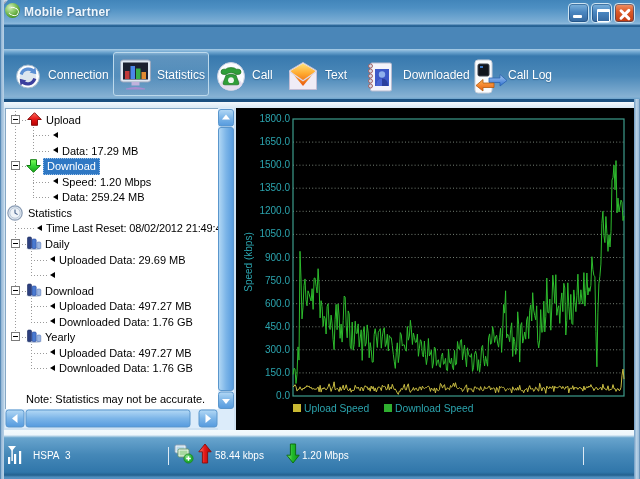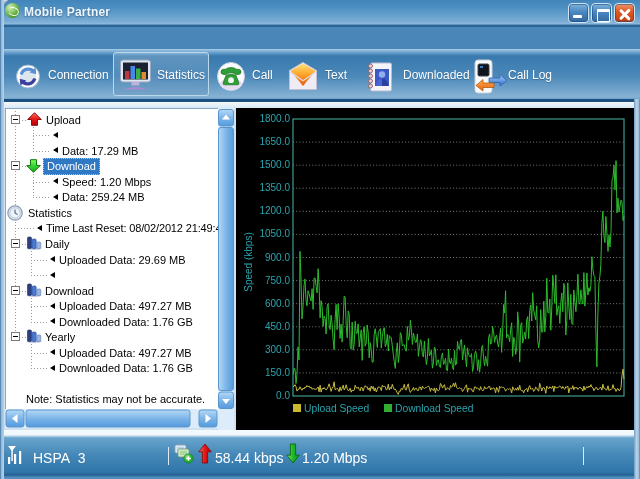--- a/index.html
+++ b/index.html
@@ -46,21 +46,21 @@
 .trow{position:absolute;left:0;white-space:nowrap}
 .tico{position:absolute}
 .exbox{position:absolute;width:9px;height:9px;border:1px solid #7b7b7b;background:#fff}
 .exbox:after{content:"";position:absolute;left:1px;top:3px;width:5px;height:1px;background:#000}
 .dot-h{position:absolute;height:1px;background-image:repeating-linear-gradient(90deg,#9a9a9a 0 1px,transparent 1px 3px)}
 .dot-v{position:absolute;width:1px;background-image:repeating-linear-gradient(#9a9a9a 0 1px,transparent 1px 3px)}
 .leafmark{position:absolute;width:0;height:0;border:3.5px solid transparent;border-right:5px solid #000;border-left:none}
 
 #statusbar{position:absolute;left:0;top:430px;width:640px;height:49px;
  background:linear-gradient(#f3fafd 0%,#eef6fb 10%,#68a4cd 16%,#4588b8 50%,#3076aa 86%,#24618f 92%,#4e8cbc 96%,#5590c2 100%)}
-.sbtext{position:absolute;color:#fff;font-size:14px;top:450px}
+.sbtext{position:absolute;color:#fff;font-size:10px;top:450px}
 .sep{position:absolute;top:447px;width:1px;height:18px;background:#ddeaf4}
 svg{display:block}
 </style></head>
 <body>
 <div id="win">
   <div id="titlebar">
       <svg style="position:absolute;left:0;top:0" width="8" height="8" viewBox="0 0 8 8">
         <path d="M0 0 L8 0 L0 8 Z" fill="#cdd4e2"></path>
         <path d="M-1 3.5 L3.5 -1" stroke="#8b2030" stroke-width="2.2"></path>
         <path d="M1.5 6 L6 1.5" stroke="#9aa4b8" stroke-width="1.4"></path>

